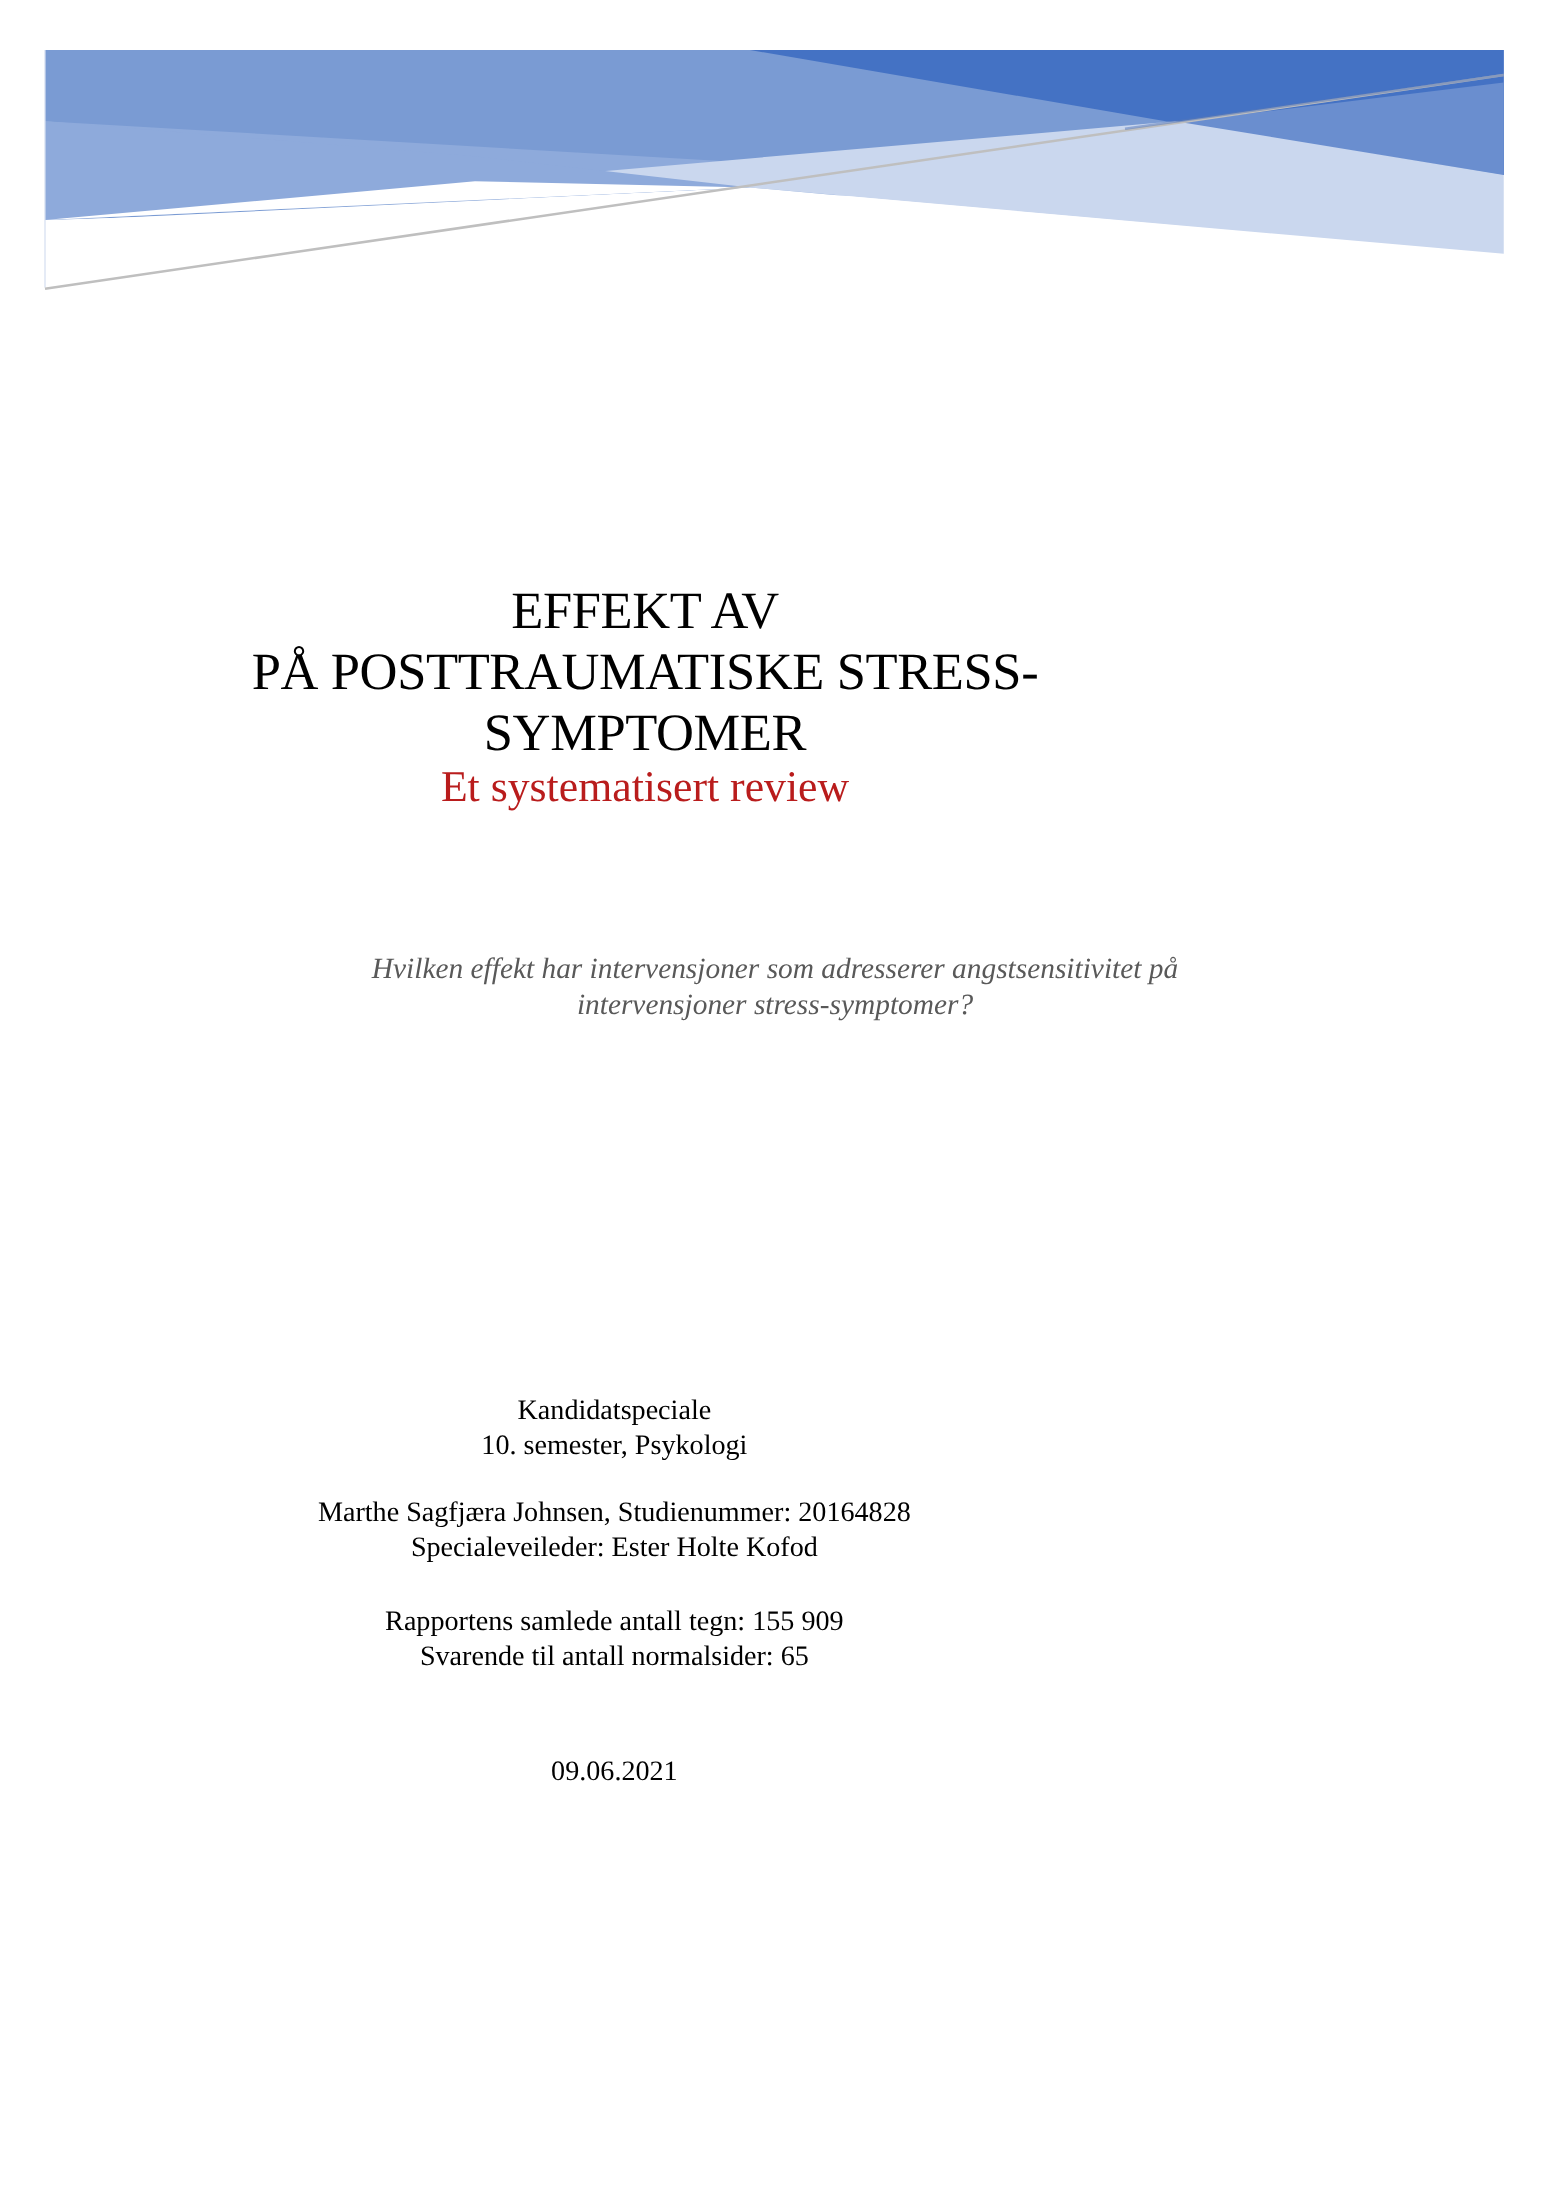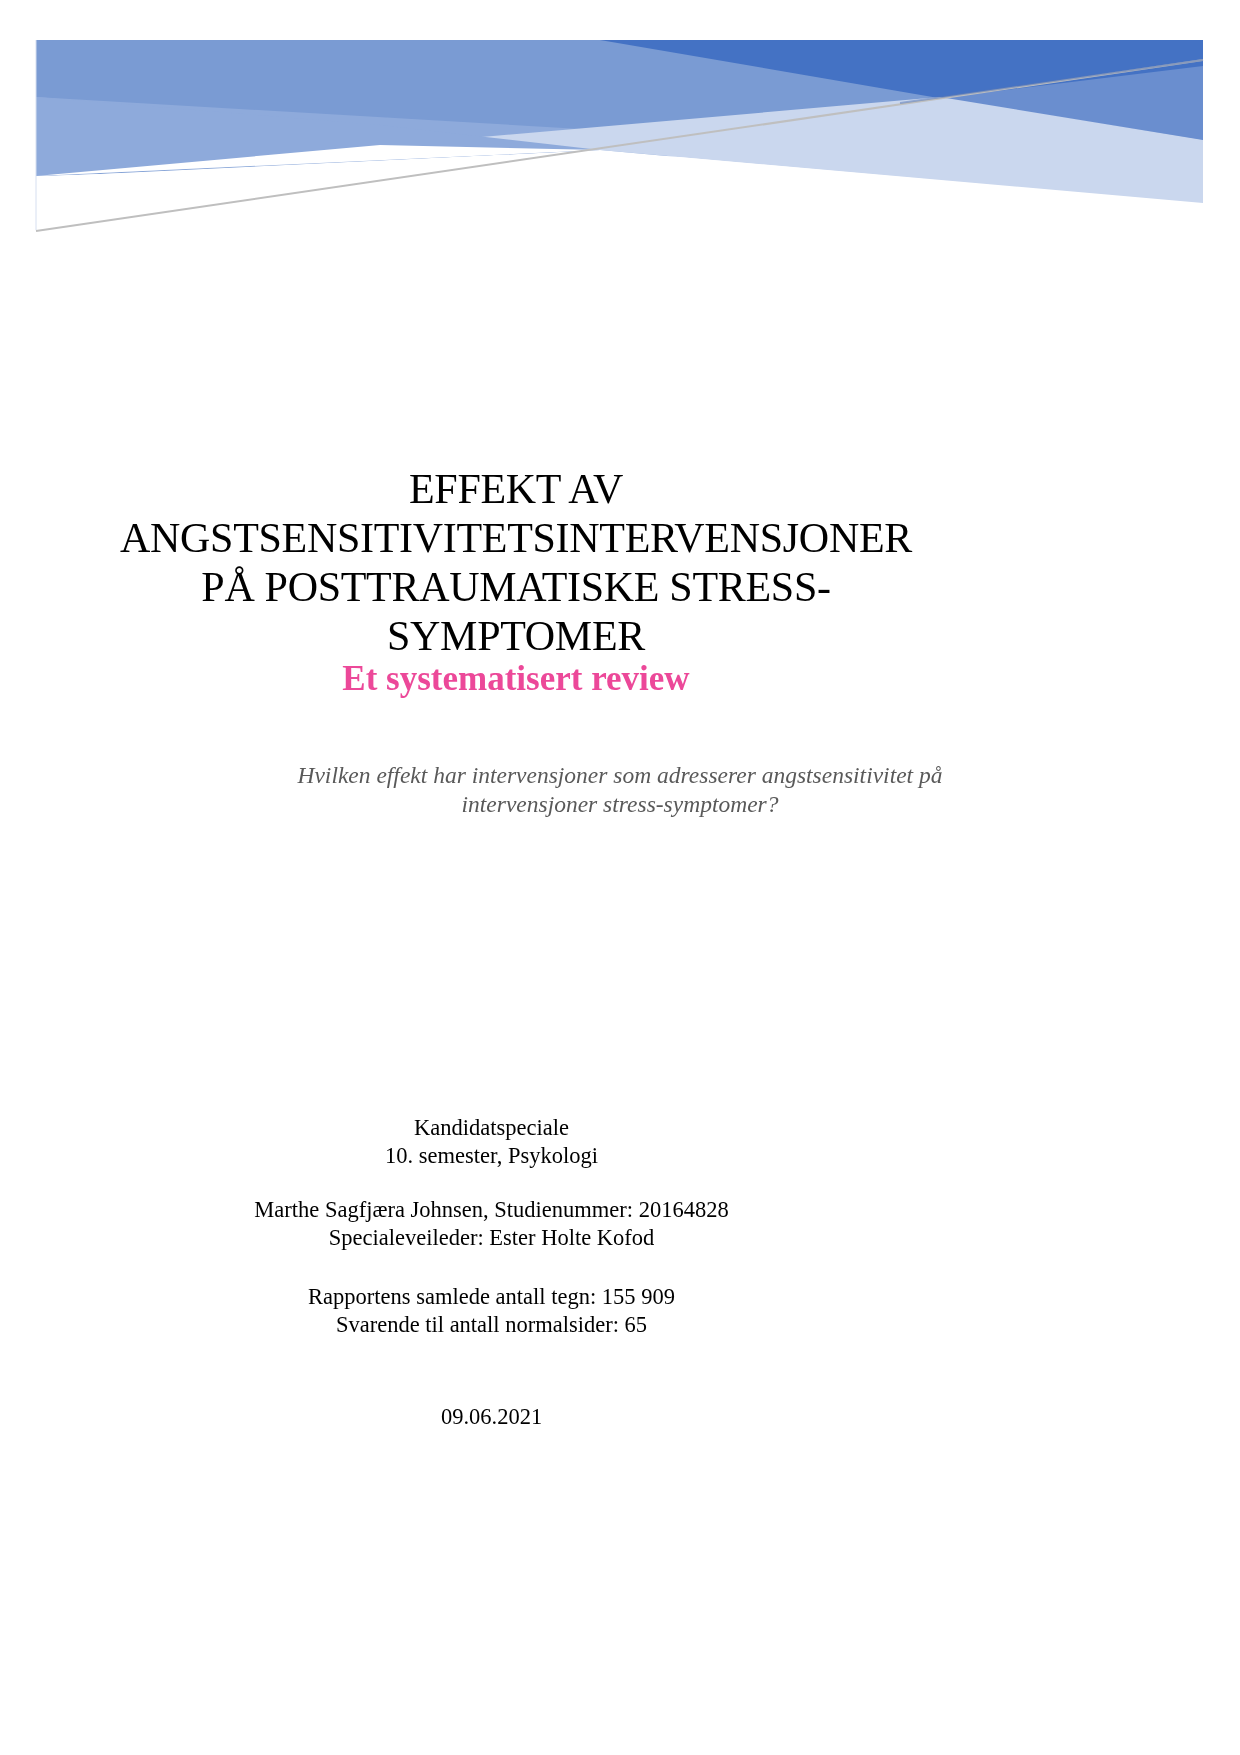--- a/index.html
+++ b/index.html
@@ -31,23 +31,22 @@
     }
     .title-line {
       font-size: 42px;
       line-height: 49px;
       letter-spacing: -0.3px;
       color: #000000;
     }
     .subtitle {
       font-size: 35px;
       line-height: 40px;
-      color: #ec4899;
+      color: #b91c1c;
       margin-top: -2px;
-      font-weight: bold;
     }
     .question-block {
       position: absolute;
       left: 0;
       width: 1240px;
       top: 761px;
       text-align: center;
       font-style: italic;
       font-size: 23.5px;
       line-height: 29px;
@@ -89,21 +88,20 @@
   <polygon points="36,176 380,145 600,150" fill="#FFFFFF"></polygon>
 
   <line x1="36" y1="40" x2="36" y2="230" stroke="#D6DFF0" stroke-width="1"></line>
 
   <line x1="36" y1="231" x2="1203" y2="60" stroke="#BFBFBF" stroke-width="2"></line>
   <line x1="900" y1="103" x2="1203" y2="60" stroke="#5577B8" stroke-width="2" opacity="0.5"></line>
 </svg>
 
 <div class="title-block">
   <div class="title-line">EFFEKT AV</div>
-  <div class="title-line">ANGSTSENSITIVITETSINTERVENSJONER</div>
   <div class="title-line">PÅ POSTTRAUMATISKE STRESS-</div>
   <div class="title-line">SYMPTOMER</div>
   <div class="subtitle">Et systematisert review</div>
 </div>
 
 <div class="question-block">
   <div>Hvilken effekt har intervensjoner som adresserer angstsensitivitet på</div>
   <div>intervensjoner stress-symptomer?</div>
 </div>
 

